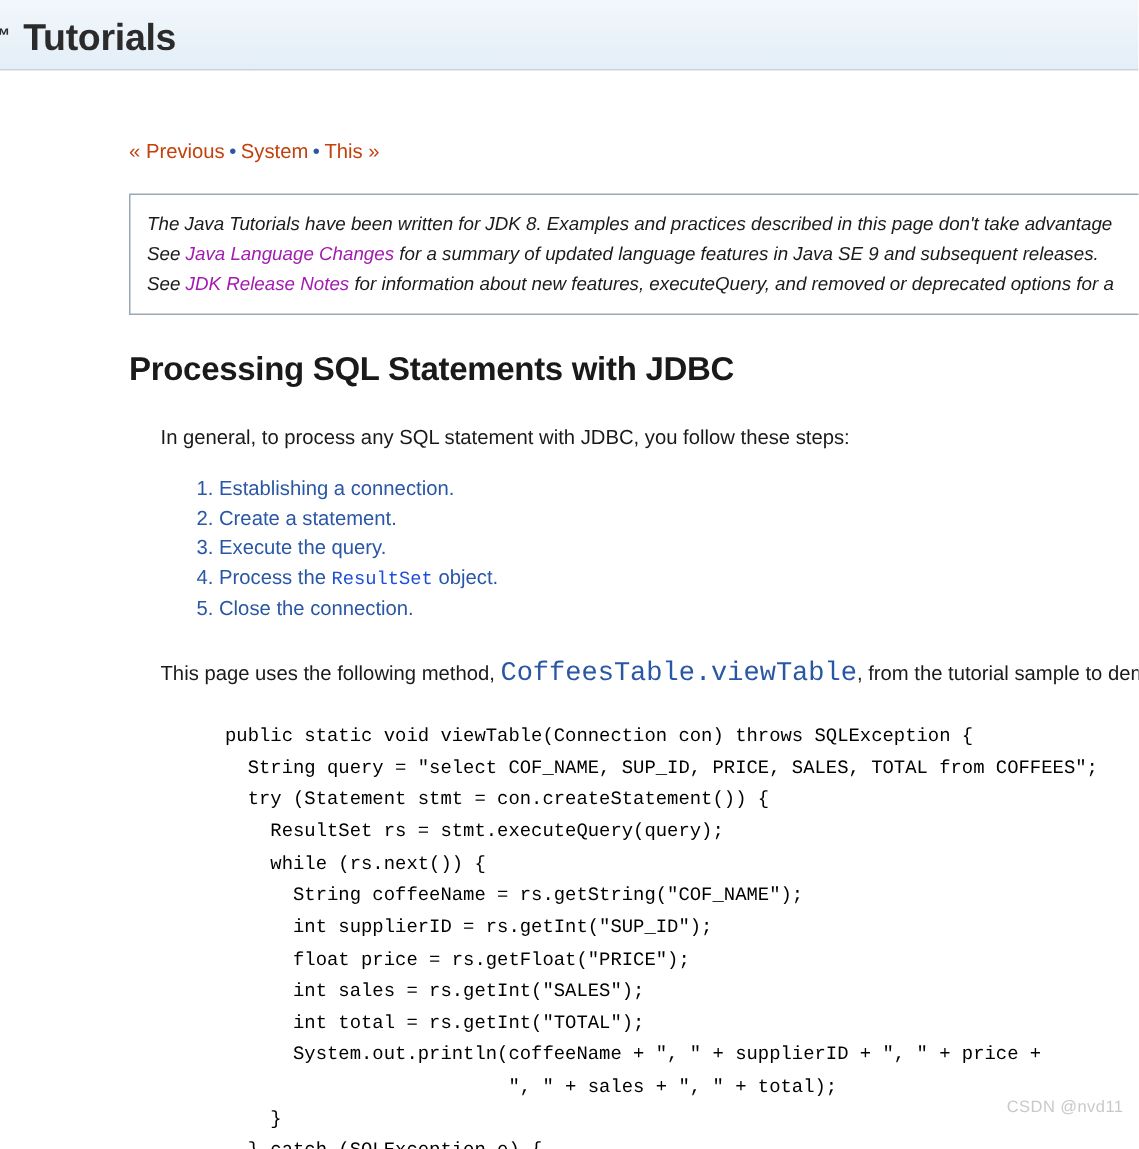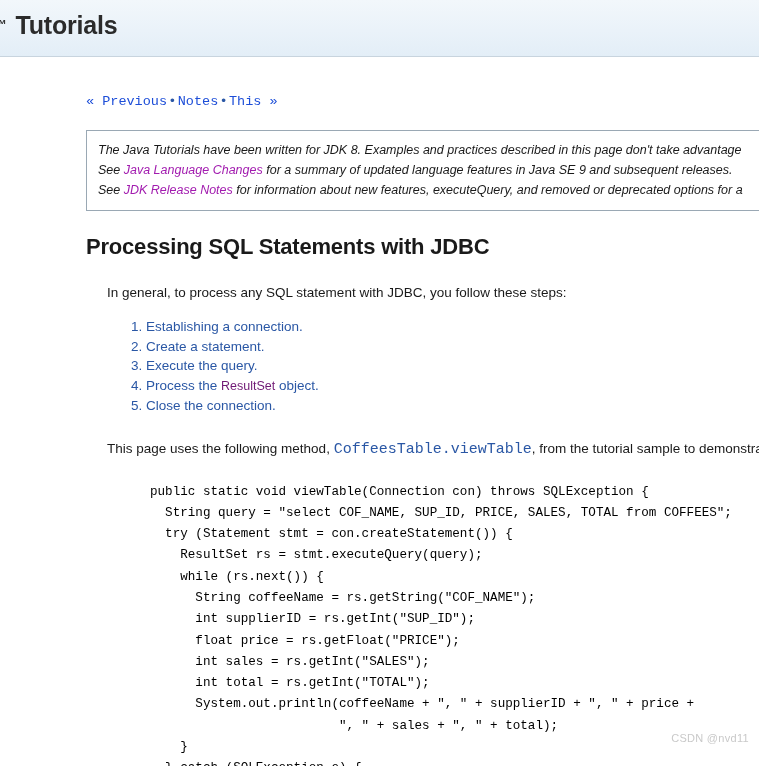--- a/index.html
+++ b/index.html
@@ -15,21 +15,21 @@
     font-size: 13px;
     color: #1a1a1a;
     position: relative;
   }
 
   
   #header {
     position: absolute;
     left: 0; top: 0;
     width: 759px;
-    height: 57px;
+    height: 47px;
     background: linear-gradient(to bottom, #f2f7fb 0%, #eaf2f9 55%, #e3eef7 100%);
     border-bottom: 1px solid #c8d4de;
     box-sizing: border-box;
   }
   #brand {
     position: absolute;
     left: -6px;
     top: 11px;
     white-space: nowrap;
     color: #2b2b2b;
@@ -87,23 +87,22 @@
 
   
   #trail-nav {
     font-size: 13.5px;
     color: #2a57a5;
     line-height: 18px;
     white-space: nowrap;
     margin-bottom: 19px;
   }
   #trail-nav a {
-    color: #1d4ed8;
+    color: #c2410c;
     text-decoration: none;
-    font-family: Liberation Mono, monospace;
   }
   #trail-nav .sep {
     color: #2a57a5;
     margin: 0 3px;
   }
 
   
   #notice {
     position: relative;
     width: 690px;
@@ -141,27 +140,27 @@
   }
   p.para {
     margin: 23px 0 0 0;
     font-size: 13.5px;
     line-height: 20px;
     color: #1a1a1a;
     white-space: nowrap;
   }
   code.inline {
     font-family: "Liberation Mono", monospace;
-    font-size: 15px;
+    font-size: 18px;
     color: #2a57a5;
   }
   code.inline-dark {
-    font-family: Liberation Sans, sans-serif;
+    font-family: Liberation Mono, monospace;
     font-size: 12.5px;
-    color: #701a75;
+    color: #1d4ed8;
     text-align: right;
   }
 
   
   ol#steps {
     margin: 14px 0 0 0;
     padding-left: 39px;
     list-style-position: outside;
   }
   ol#steps li {
@@ -247,21 +246,21 @@
   <a class="side-link">T Data</a>
   <div class="side-gap"></div>
 
   <a class="side-link">d Objects</a>
 
 </div>
 
 <div id="content">
 
   <div id="trail-nav">
-    <a href="#">« Previous</a><span class="sep">•</span><a href="#">Notes</a><span class="sep">•</span><a href="#">This »</a>
+    <a href="#">« Previous</a><span class="sep">•</span><a href="#">System</a><span class="sep">•</span><a href="#">This »</a>
   </div>
 
   <div id="notice">
     <p>The Java Tutorials have been written for JDK 8. Examples and practices described in this page don't take advantage</p>
     <p><span>See </span><a href="#">Java Language Changes</a><span> for a summary of updated language features in Java SE 9 and subsequent releases.</span></p>
     <p><span>See </span><a href="#">JDK Release Notes</a><span> for information about new features, executeQuery, and removed or deprecated options for a</span></p>
   </div>
 
   <h1 id="page-title">Processing SQL Statements with JDBC</h1>
 

